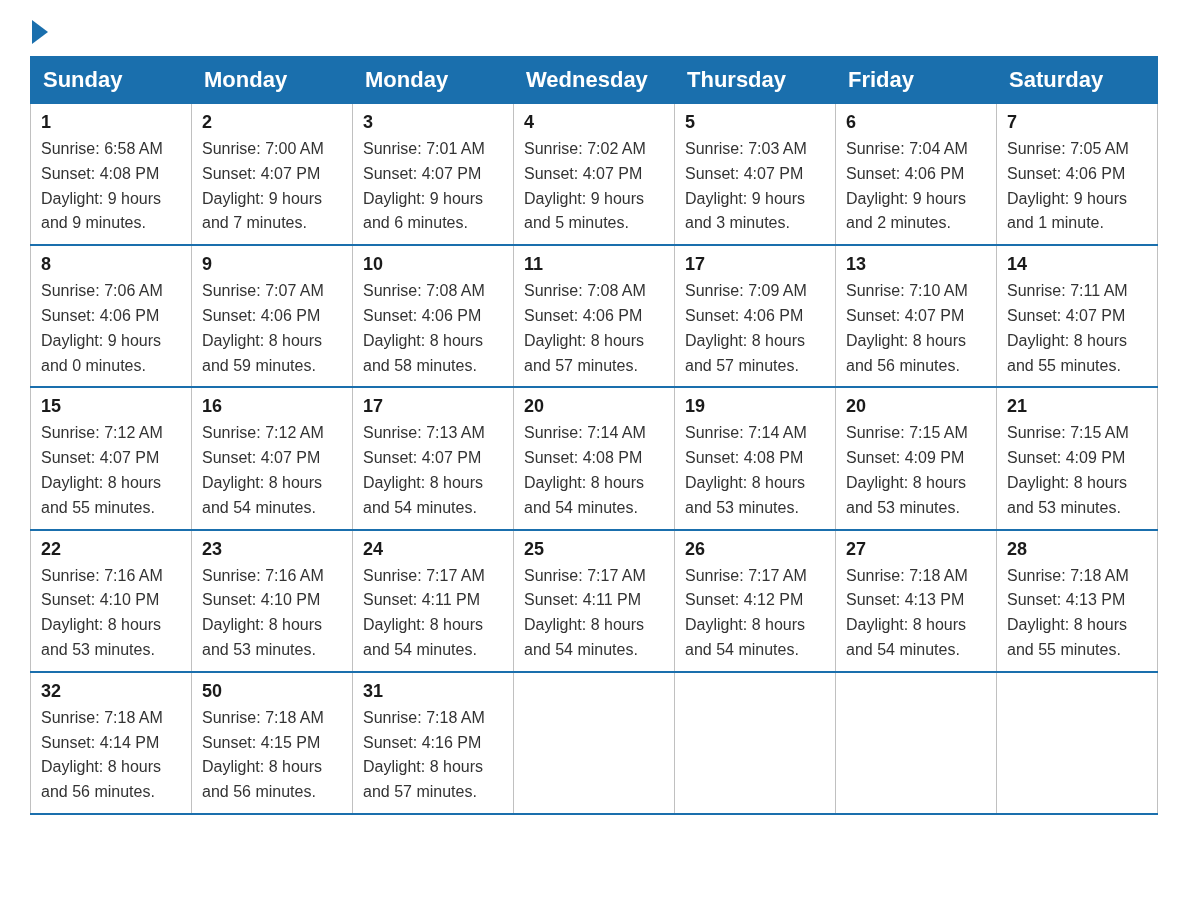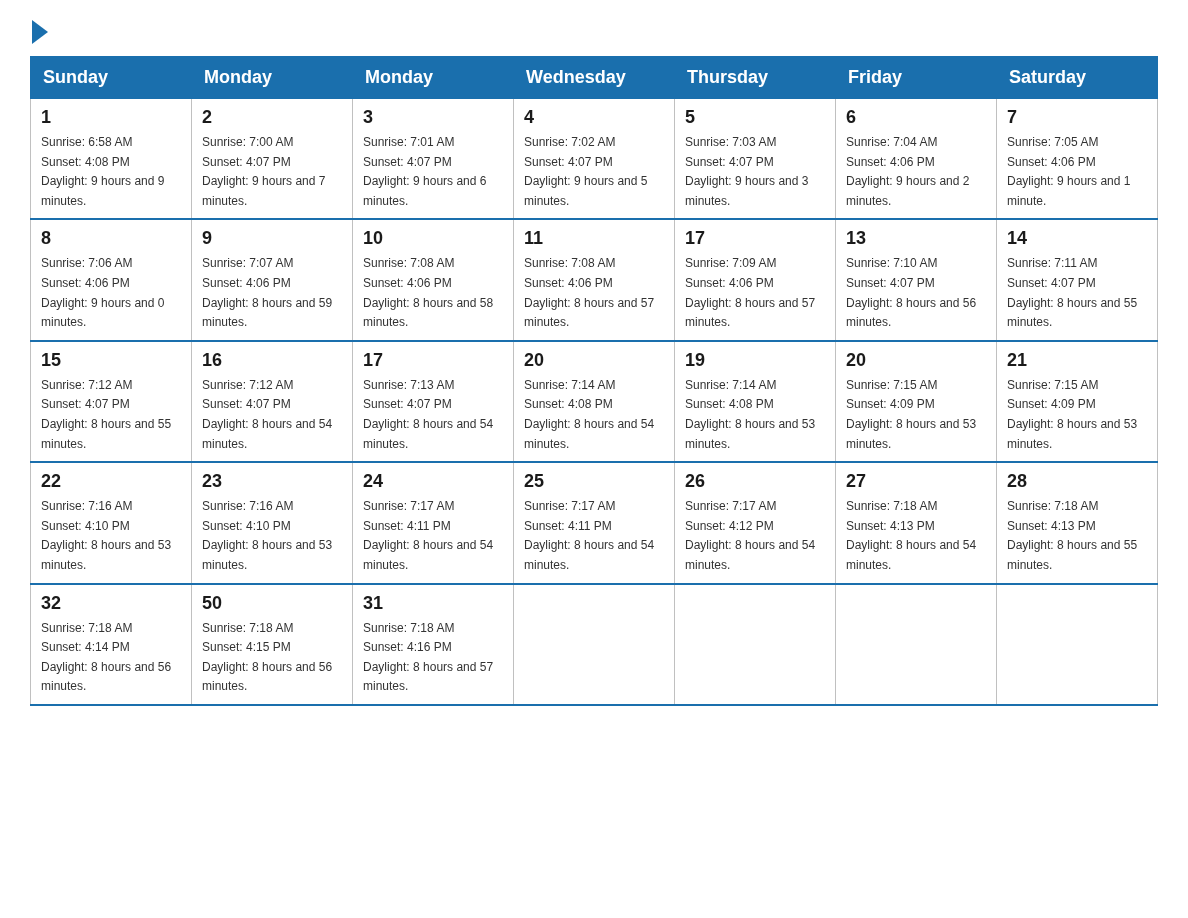--- a/index.html
+++ b/index.html
@@ -31,21 +31,21 @@
       margin-top: 4px;
     }
     .calendar {
       width: 100%;
       border-collapse: collapse;
       margin-top: 10px;
     }
     .calendar thead tr th {
       background-color: #1a6fad;
       color: #fff;
-      font-size: 18px;
+      font-size: 22px;
       font-weight: bold;
       padding: 10px 12px;
       text-align: left;
       border: 1px solid #1a6fad;
     }
     .calendar tbody tr td {
       vertical-align: top;
       border: 1px solid #c0c0c0;
       padding: 8px 10px;
       width: 14.28%;
@@ -55,21 +55,21 @@
       border-bottom: 2px solid #1a6fad;
     }
     .day-number {
       font-size: 18px;
       font-weight: bold;
       color: #1a1a1a;
       display: block;
       margin-bottom: 4px;
     }
     .day-info {
-      font-size: 12px;
+      font-size: 16px;
       color: #333;
       line-height: 1.55;
     }
     .empty-cell {
       background: #fff;
     }
     .logo-wrapper {
       display: flex;
       flex-direction: column;
     }

